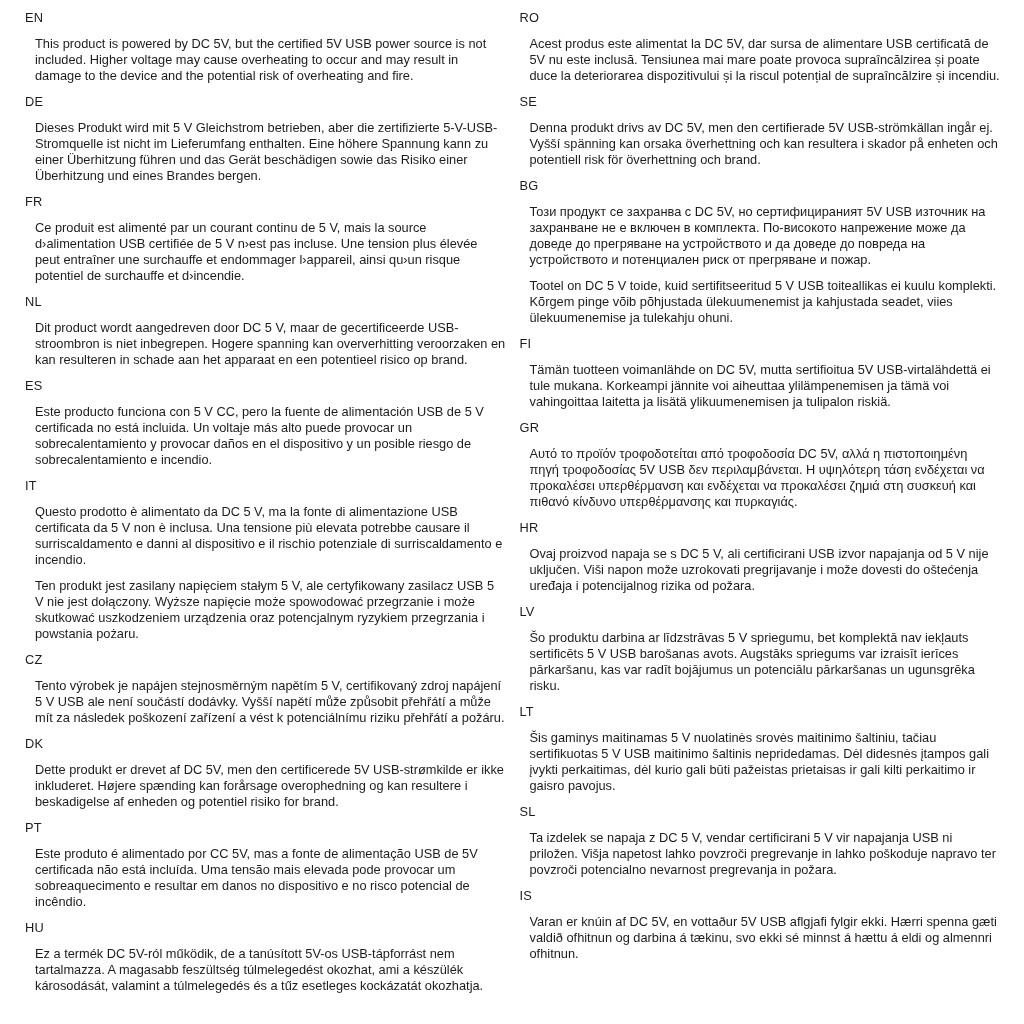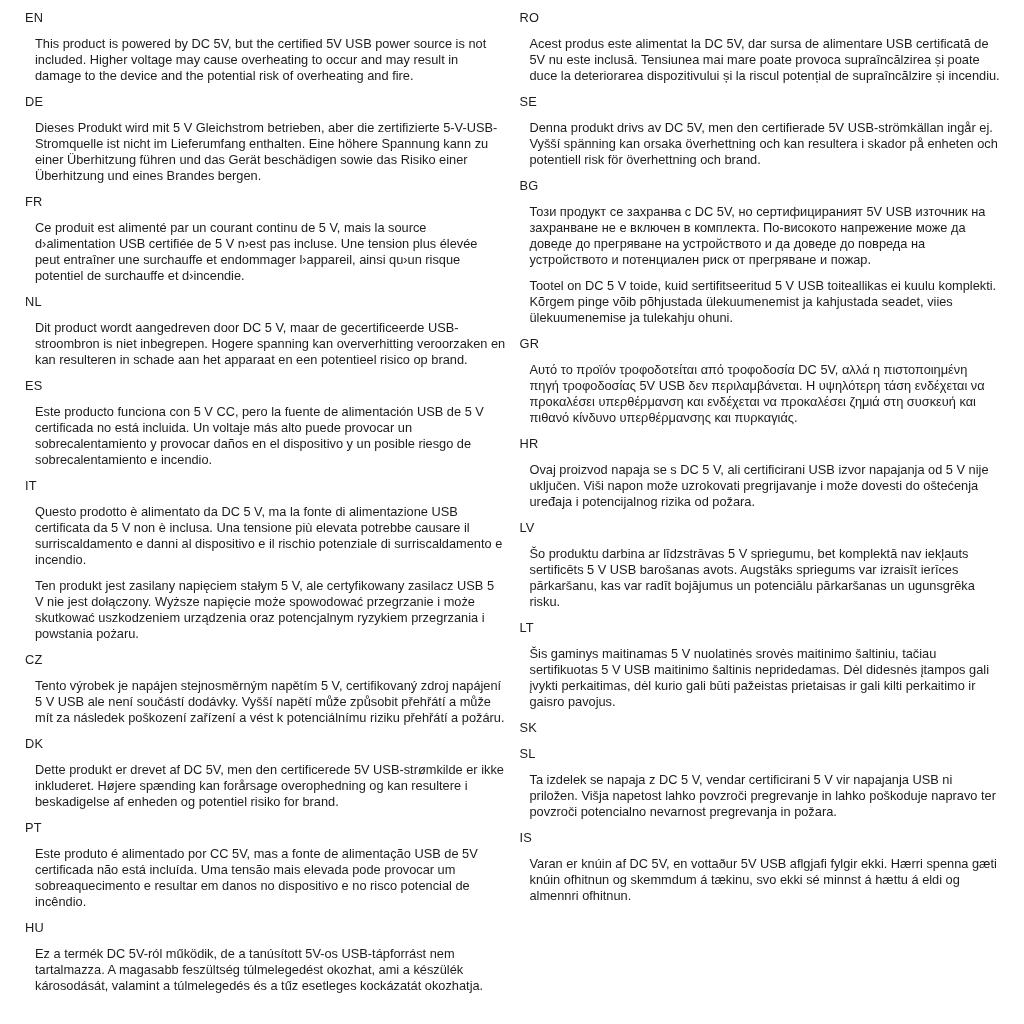--- a/index.html
+++ b/index.html
@@ -97,42 +97,43 @@
         <p class="lang-text">Denna produkt drivs av DC 5V, men den certifierade 5V USB-strömkällan ingår ej. Vyšší spänning kan orsaka överhettning och kan resultera i skador på enheten och potentiell risk för överhettning och brand.</p>
       </div>
       <div class="section">
         <div class="lang-code">BG</div>
         <p class="lang-text">Този продукт се захранва с DC 5V, но сертифицираният 5V USB източник на захранване не е включен в комплекта. По-високото напрежение може да доведе до прегряване на устройството и да доведе до повреда на устройството и потенциален риск от прегряване и пожар.</p>
       </div>
       <div class="section">
         <p class="lang-text">Tootel on DC 5 V toide, kuid sertifitseeritud 5 V USB toiteallikas ei kuulu komplekti. Kõrgem pinge võib põhjustada ülekuumenemist ja kahjustada seadet, viies ülekuumenemise ja tulekahju ohuni.</p>
       </div>
       <div class="section">
+        <div class="lang-code">FI</div>
+        <p class="lang-text">Tämän tuotteen voimanlähde on DC 5V, mutta sertifioitua 5V USB-virtalähdettä ei tule mukana. Korkeampi jännite voi aiheuttaa ylilämpenemisen ja tämä voi vahingoittaa laitetta ja lisätä ylikuumenemisen ja tulipalon riskiä.</p>
       </div>
       <div class="section">
         <div class="lang-code">GR</div>
         <p class="lang-text">Αυτό το προϊόν τροφοδοτείται από τροφοδοσία DC 5V, αλλά η πιστοποιημένη πηγή τροφοδοσίας 5V USB δεν περιλαμβάνεται. Η υψηλότερη τάση ενδέχεται να προκαλέσει υπερθέρμανση και ενδέχεται να προκαλέσει ζημιά στη συσκευή και πιθανό κίνδυνο υπερθέρμανσης και πυρκαγιάς.</p>
       </div>
       <div class="section">
         <div class="lang-code">HR</div>
         <p class="lang-text">Ovaj proizvod napaja se s DC 5 V, ali certificirani USB izvor napajanja od 5 V nije uključen. Viši napon može uzrokovati pregrijavanje i može dovesti do oštećenja uređaja i potencijalnog rizika od požara.</p>
       </div>
       <div class="section">
         <div class="lang-code">LV</div>
         <p class="lang-text">Šo produktu darbina ar līdzstrāvas 5 V spriegumu, bet komplektā nav iekļauts sertificēts 5 V USB barošanas avots. Augstāks spriegums var izraisīt ierīces pārkaršanu, kas var radīt bojājumus un potenciālu pārkaršanas un ugunsgrēka risku.</p>
       </div>
       <div class="section">
         <div class="lang-code">LT</div>
         <p class="lang-text">Šis gaminys maitinamas 5 V nuolatinės srovės maitinimo šaltiniu, tačiau sertifikuotas 5 V USB maitinimo šaltinis nepridedamas. Dėl didesnės įtampos gali įvykti perkaitimas, dėl kurio gali būti pažeistas prietaisas ir gali kilti perkaitimo ir gaisro pavojus.</p>
       </div>
       <div class="section">
-        <div class="lang-code">SK</div>
       </div>
       <div class="section">
         <div class="lang-code">SL</div>
         <p class="lang-text">Ta izdelek se napaja z DC 5 V, vendar certificirani 5 V vir napajanja USB ni priložen. Višja napetost lahko povzroči pregrevanje in lahko poškoduje napravo ter povzroči potencialno nevarnost pregrevanja in požara.</p>
       </div>
       <div class="section">
         <div class="lang-code">IS</div>
-        <p class="lang-text">Varan er knúin af DC 5V, en vottaður 5V USB aflgjafi fylgir ekki. Hærri spenna gæti knúin ofhitnun og skemmdum á tækinu, svo ekki sé minnst á hættu á eldi og almennri ofhitnun.</p>
+        <p class="lang-text">Varan er knúin af DC 5V, en vottaður 5V USB aflgjafi fylgir ekki. Hærri spenna gæti valdið ofhitnun og darbina á tækinu, svo ekki sé minnst á hættu á eldi og almennri ofhitnun.</p>
       </div>
     </div>
 </div>
 
 </body></html>

